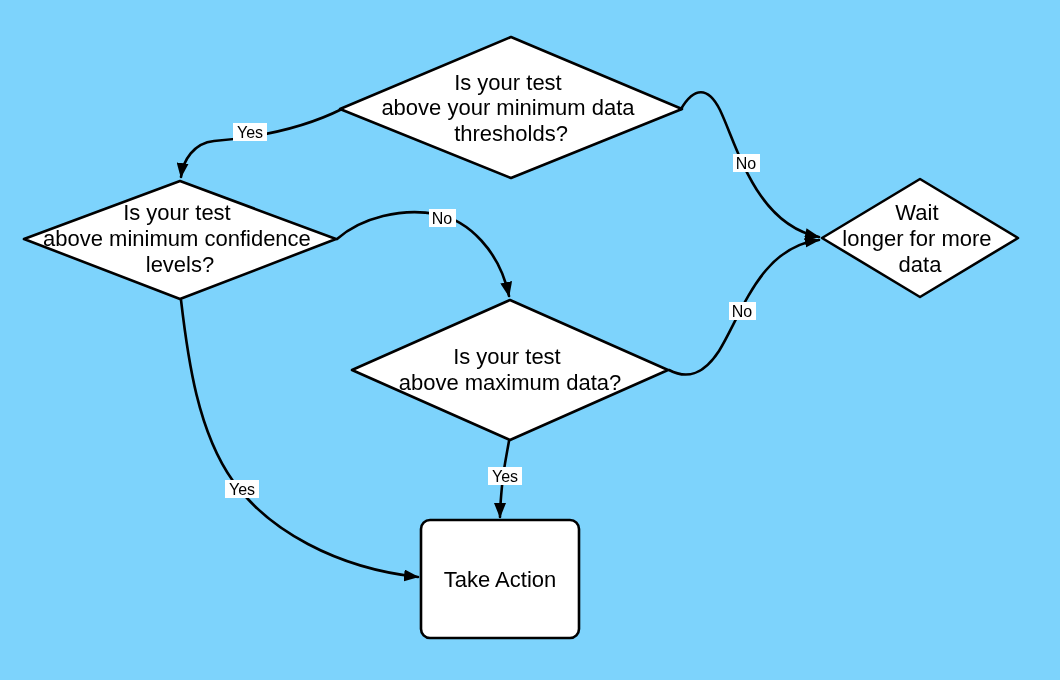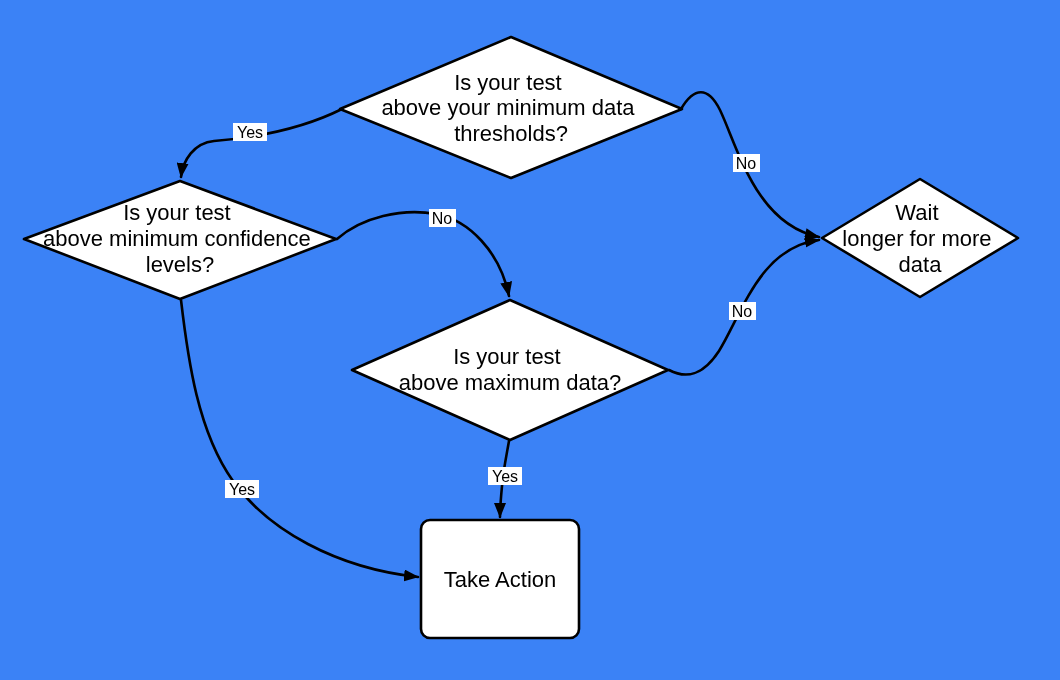--- a/index.html
+++ b/index.html
@@ -7,21 +7,21 @@
     padding: 0;
     background: #ffffff;
     width: 1060px;
     height: 680px;
     overflow: hidden;
   }
   .canvas {
     width: 1060px;
     height: 680px;
     position: relative;
-    background: #3b82f6;
+    background: #7dd3fc;
   }
   svg { display: block; }
   .edge {
     fill: none;
     stroke: #000000;
     stroke-width: 2.6;
     stroke-linecap: round;
   }
   .node {
     fill: #ffffff;

